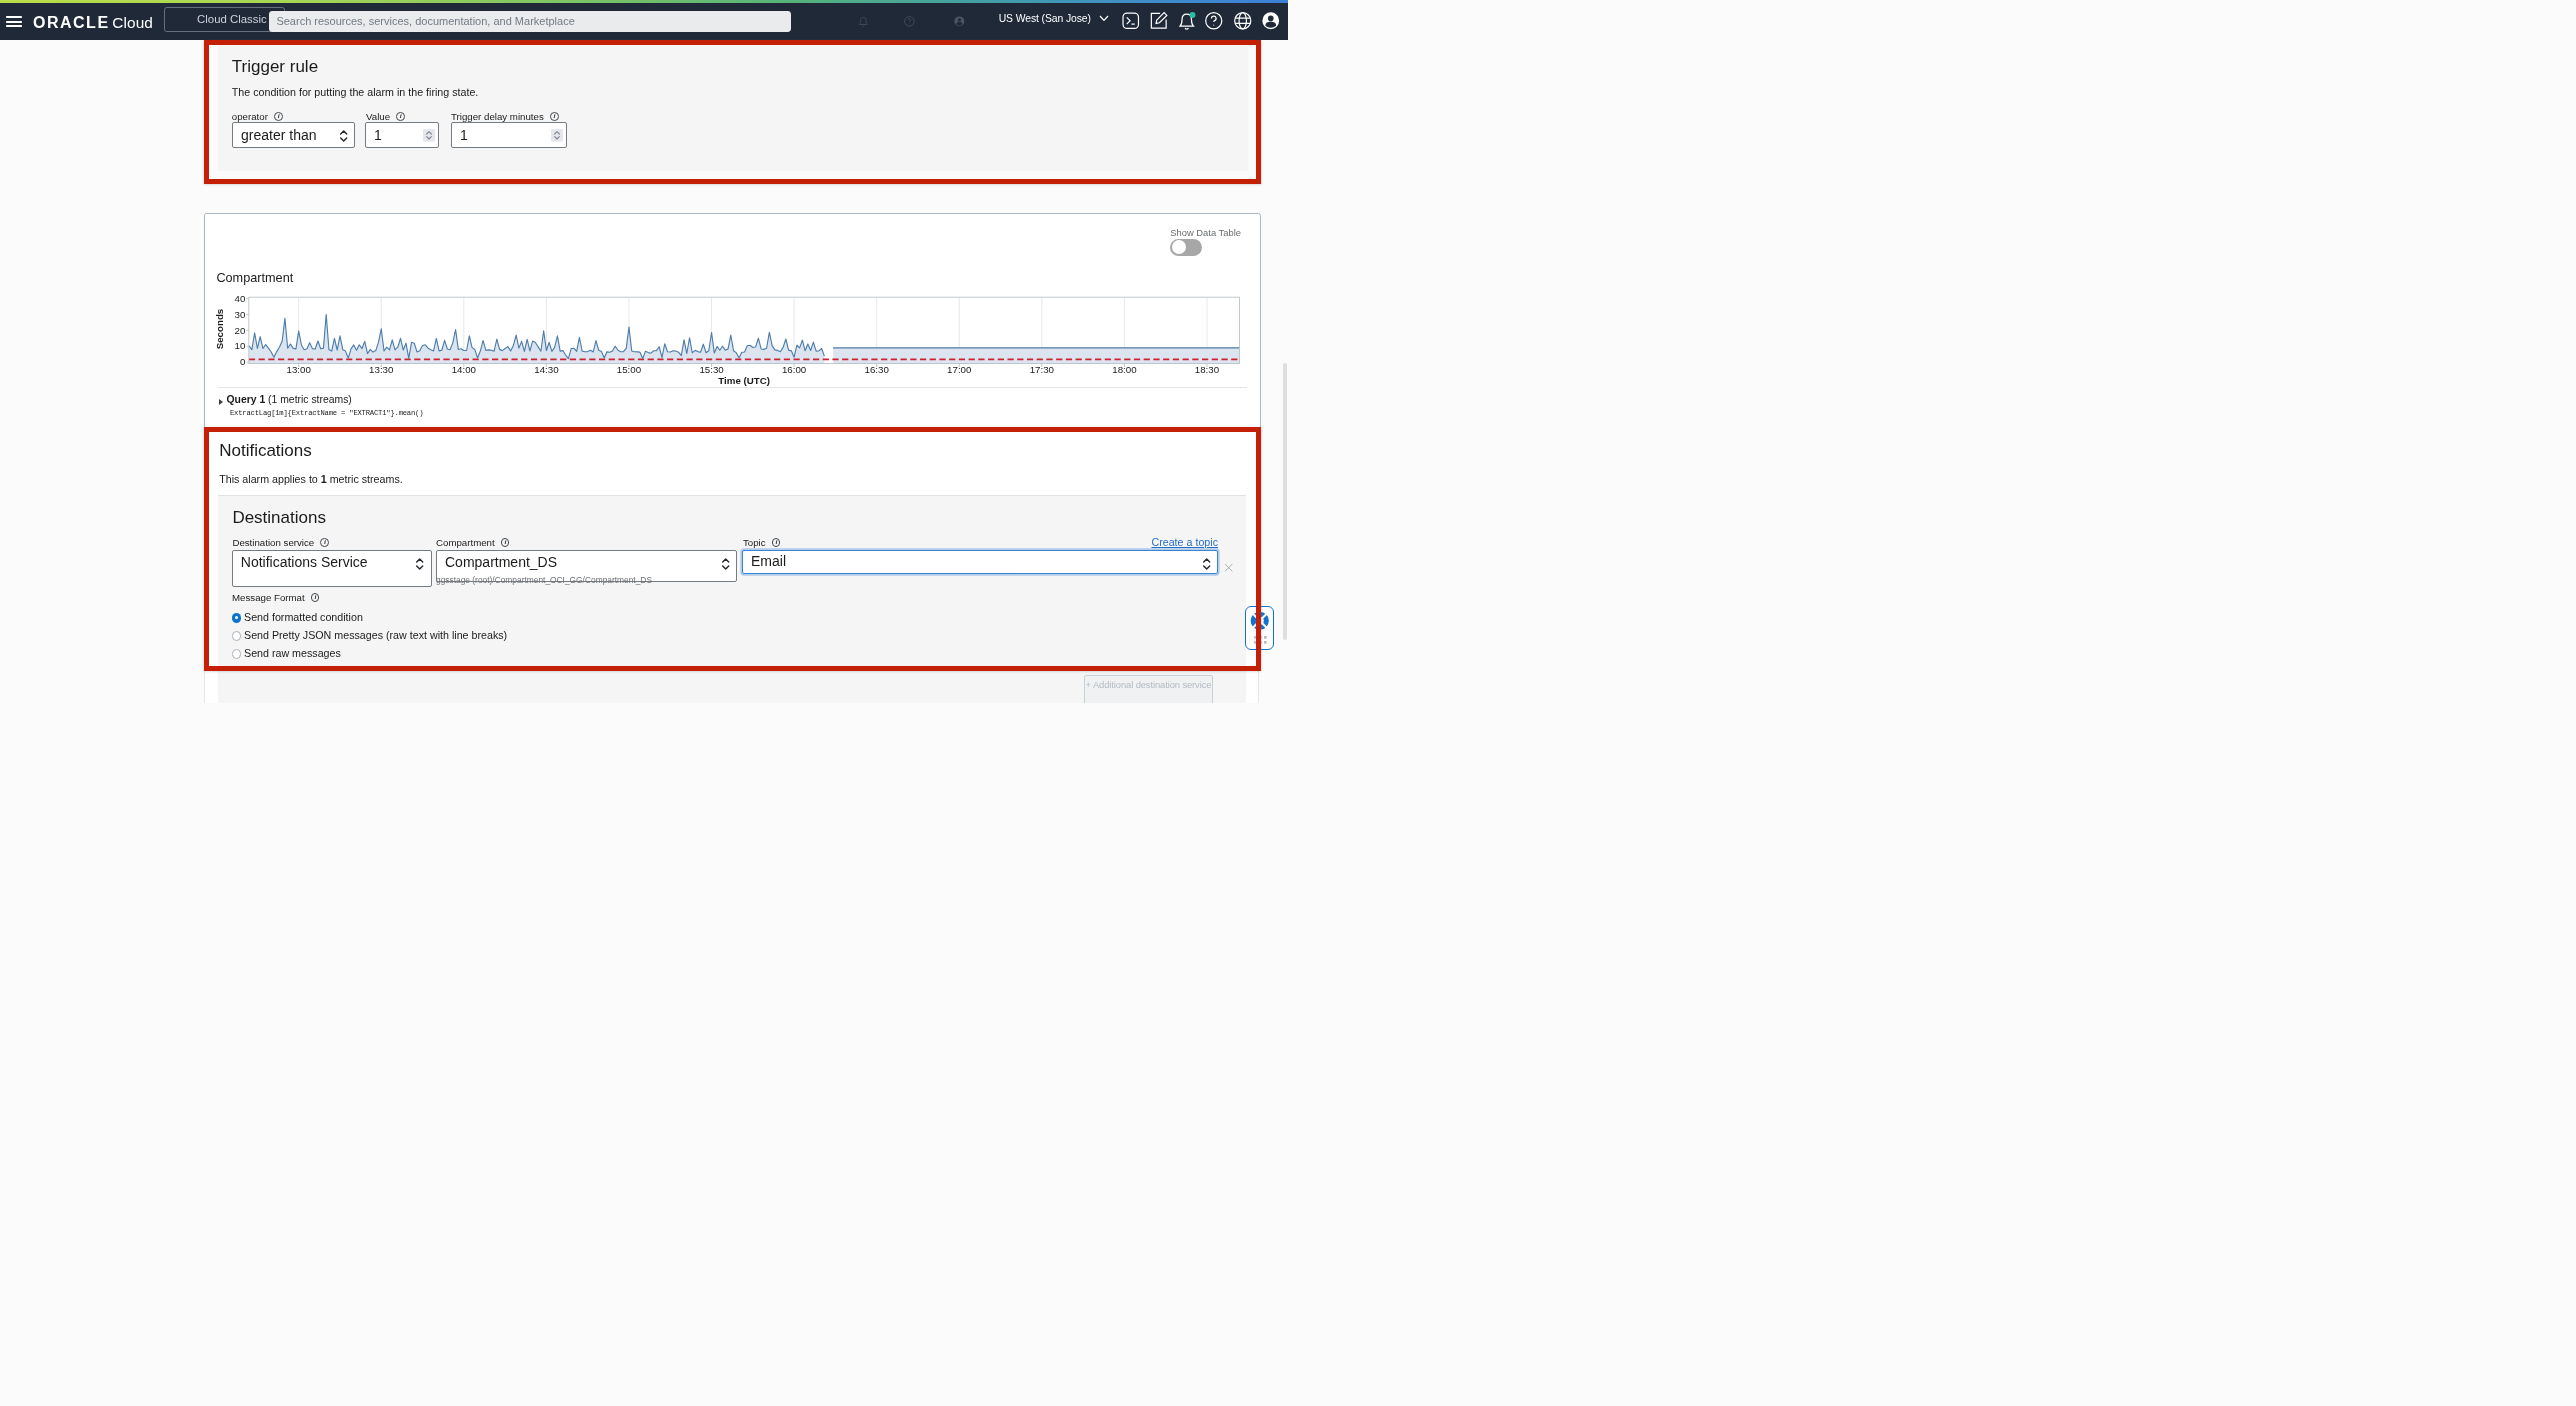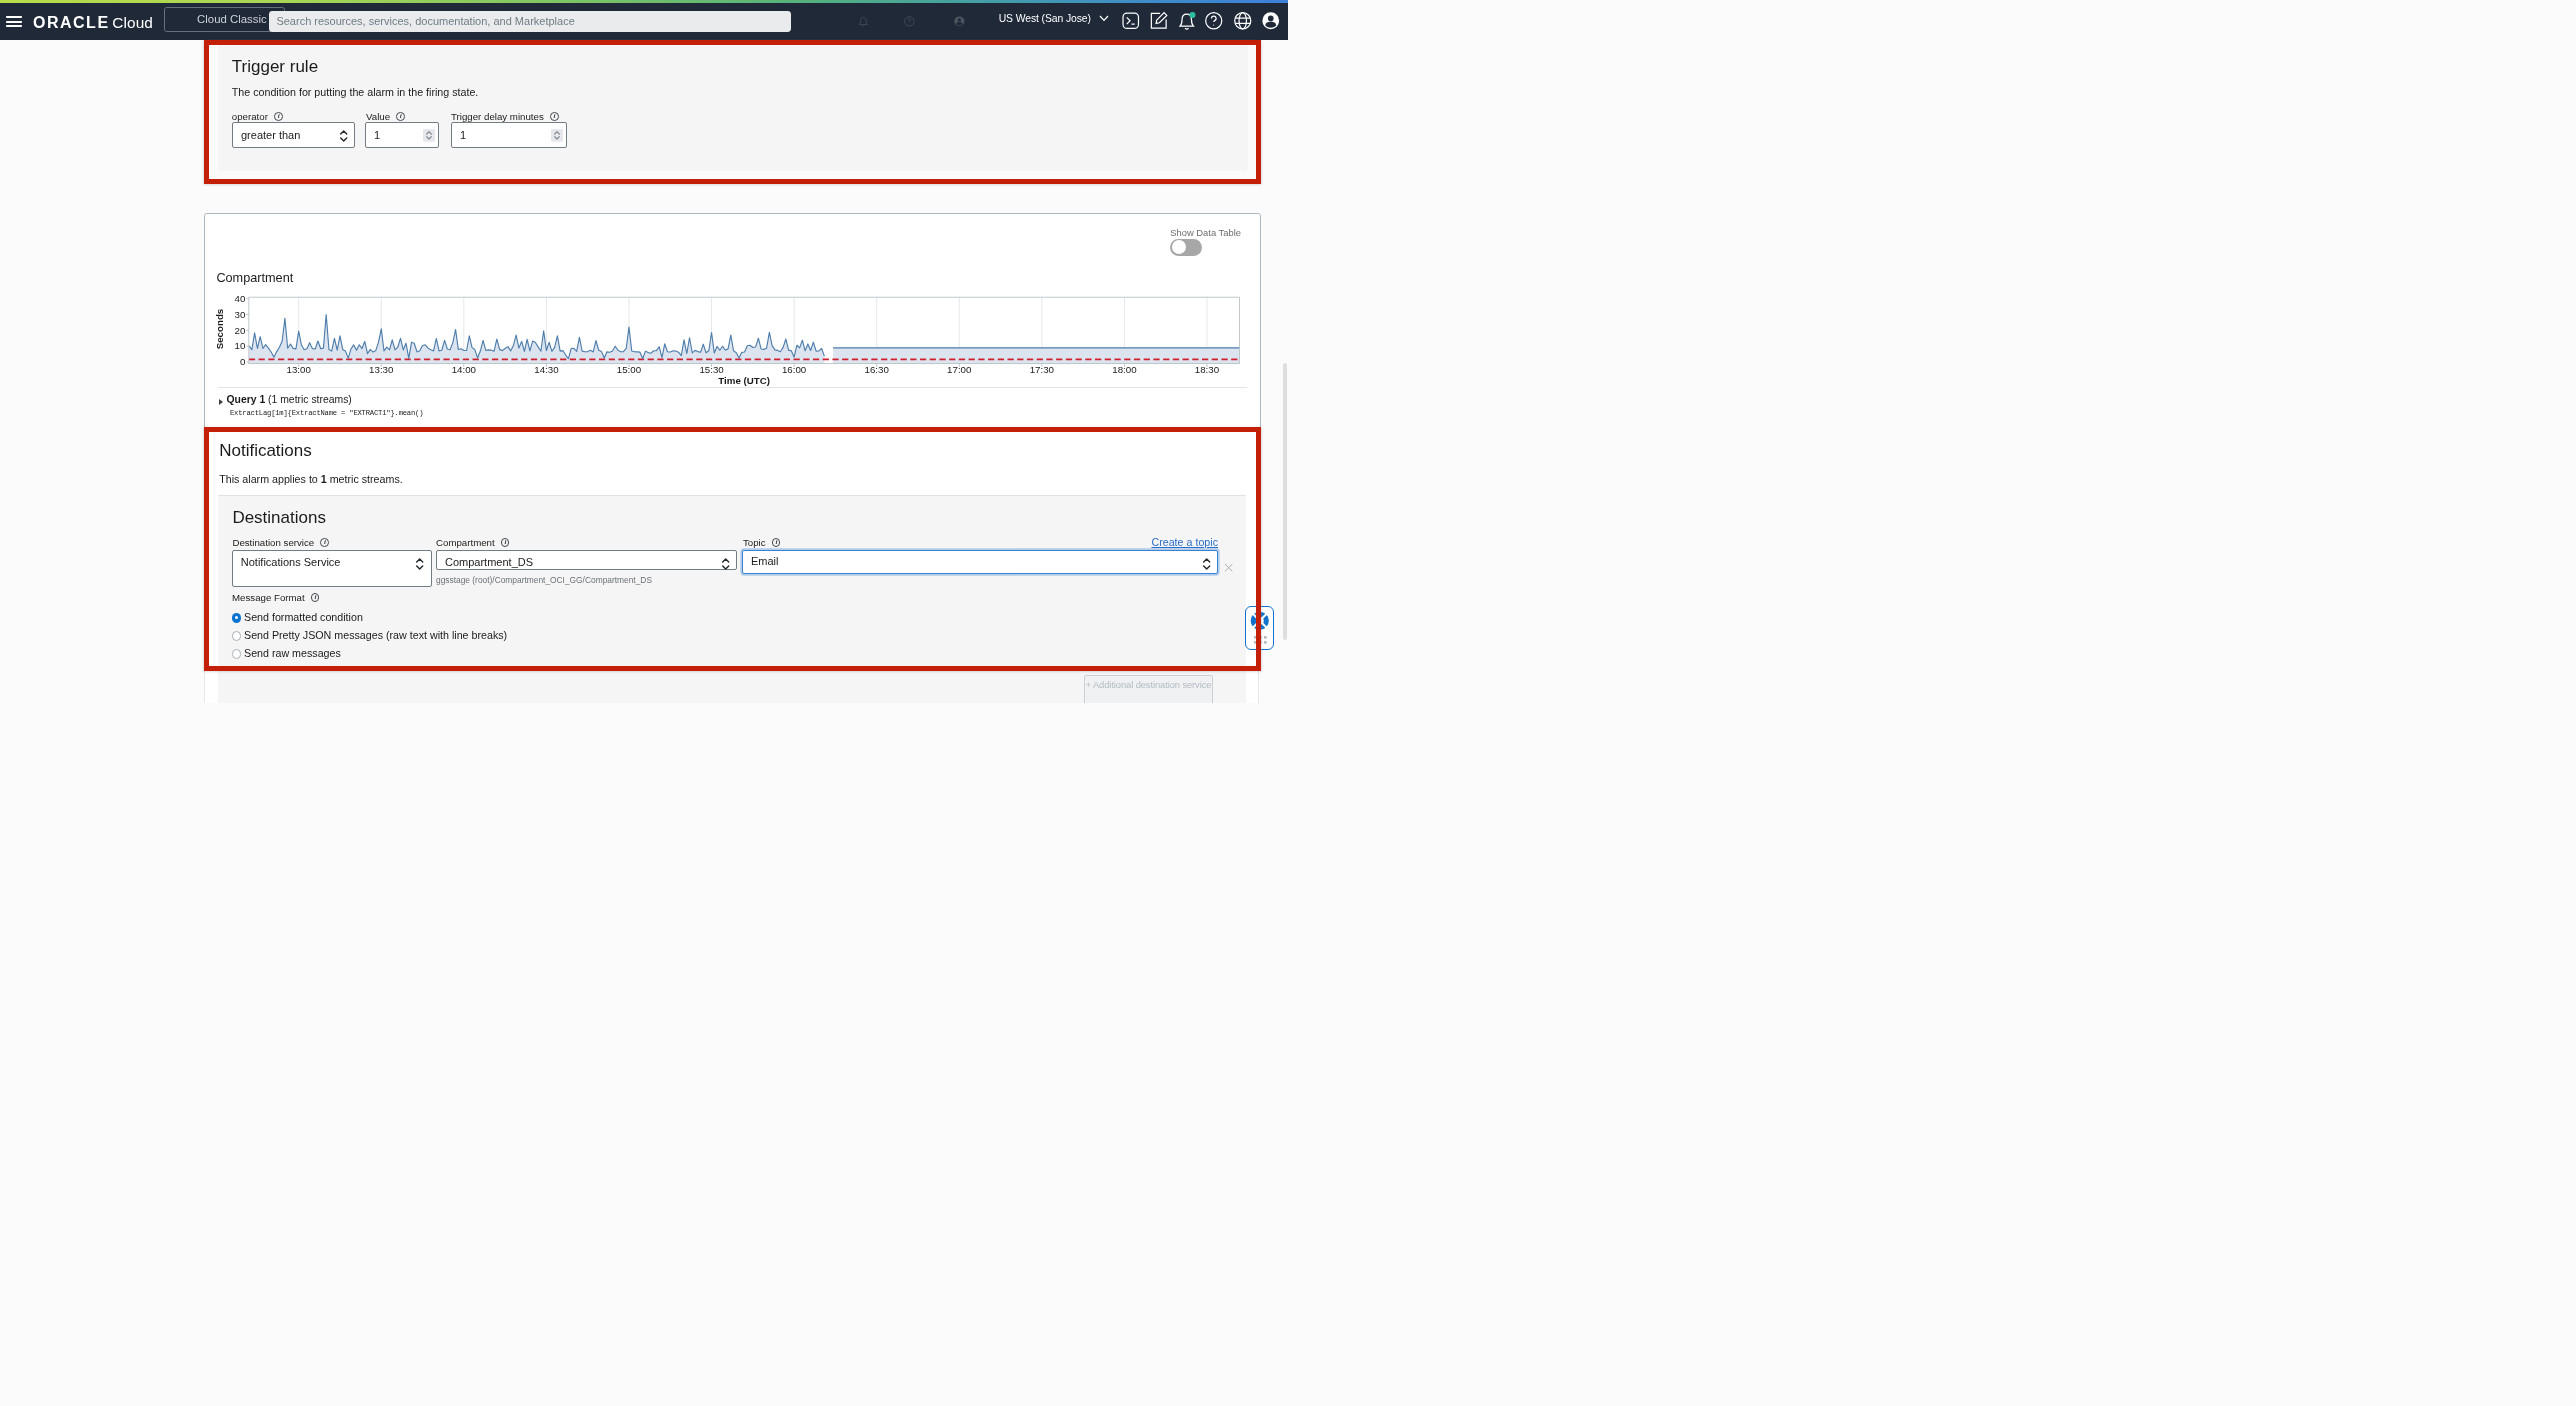--- a/index.html
+++ b/index.html
@@ -30,21 +30,21 @@
      border-left:0.7px solid #e3e7ea;border-right:0.7px solid #e3e7ea;box-sizing:border-box;}
   #destpanel{position:absolute;left:218px;top:495px;width:1028px;height:208px;background:#f5f5f6;
      border-top:0.7px solid #e2e2e3;box-sizing:border-box;}
   
   .h1{position:absolute;font-size:17px;color:#1c1b1a;line-height:1;white-space:nowrap;}
   .body16{position:absolute;font-size:10.7px;color:#1c1b1a;line-height:1;white-space:nowrap;}
   .lbl{position:absolute;font-size:9.7px;color:#1c1b1a;line-height:1;white-space:nowrap;}
   .gray14{position:absolute;font-size:9.4px;color:#6c7075;line-height:1;white-space:nowrap;}
   
   .sel{position:absolute;height:25.5px;background:#fff;border:0.7px solid #757d84;border-radius:2px;box-sizing:border-box;
-       font-size:11px;color:#1c1b1a;line-height:24px;padding-left:8px;white-space:nowrap;}
+       font-size:14px;color:#1c1b1a;line-height:24px;padding-left:8px;white-space:nowrap;}
   .radio{position:absolute;width:9.8px;height:9.8px;border-radius:50%;box-sizing:border-box;}
   .r-off{background:#fff;border:1px solid #aab1b8;}
   .r-on{background:#0b74d1;}
   .r-on::after{content:"";position:absolute;left:3.3px;top:3.3px;width:3.2px;height:3.2px;border-radius:50%;background:#fff;}
   a.link{color:#2a6fc9;text-decoration:underline;}
   .ic{display:inline-block;width:8.7px;height:8.7px;border:0.8px solid #42474c;border-radius:50%;
       box-sizing:border-box;vertical-align:-1px;margin-left:3.4px;position:relative;}
   .ic::after{content:"i";font-family:"Liberation Serif",serif;font-style:italic;font-weight:bold;
       font-size:7px;position:absolute;left:2.7px;top:-0.3px;color:#33383d;line-height:7.4px;}
   svg.chev{position:absolute;right:6px;top:4.7px;}
@@ -214,21 +214,21 @@
   <div class="h1" style="left:14.4px;top:12.6px;">Destinations</div>
   <div class="lbl" style="left:14.4px;top:42px;">Destination service <span class="ic"></span></div>
   <div class="lbl" style="left:218px;top:42px;">Compartment <span class="ic"></span></div>
   <div class="lbl" style="left:525px;top:42px;">Topic <span class="ic"></span></div>
   <div class="body16" style="right:28px;top:41px;"><a class="link" href="#">Create a topic</a></div>
   <div class="sel" style="left:13.8px;top:54px;width:200px;height:37px;line-height:23px;">Notifications Service
     <svg class="chev" width="9.4" height="16" viewBox="0 0 14 24">
         <path d="M2.5 9 L7 4.5 L11.5 9 M2.5 15 L7 19.5 L11.5 15" fill="none" stroke="#25282c" stroke-width="2.2" stroke-linecap="round" stroke-linejoin="round"></path>
       </svg>
   </div>
-  <div class="sel" style="left:218px;top:54px;width:301px;height:20px;line-height:23px;">Compartment_DS
+  <div class="sel" style="left:218px;top:54px;width:301px;height:32px;line-height:23px;">Compartment_DS
     <svg class="chev" width="9.4" height="16" viewBox="0 0 14 24">
         <path d="M2.5 9 L7 4.5 L11.5 9 M2.5 15 L7 19.5 L11.5 15" fill="none" stroke="#25282c" stroke-width="2.2" stroke-linecap="round" stroke-linejoin="round"></path>
       </svg>
   </div>
   <div class="sel" style="left:524px;top:54px;width:476px;height:24px;line-height:21.5px;border:1.3px solid #3a82d2;box-shadow:0 0 0 1.7px rgba(141,181,229,0.65);">Email
     <svg class="chev" width="9.4" height="16" viewBox="0 0 14 24">
         <path d="M2.5 9 L7 4.5 L11.5 9 M2.5 15 L7 19.5 L11.5 15" fill="none" stroke="#25282c" stroke-width="2.2" stroke-linecap="round" stroke-linejoin="round"></path>
       </svg>
   </div>
   <svg style="position:absolute;left:1006px;top:67px;" width="9.4" height="9.4" viewBox="0 0 14 14">

